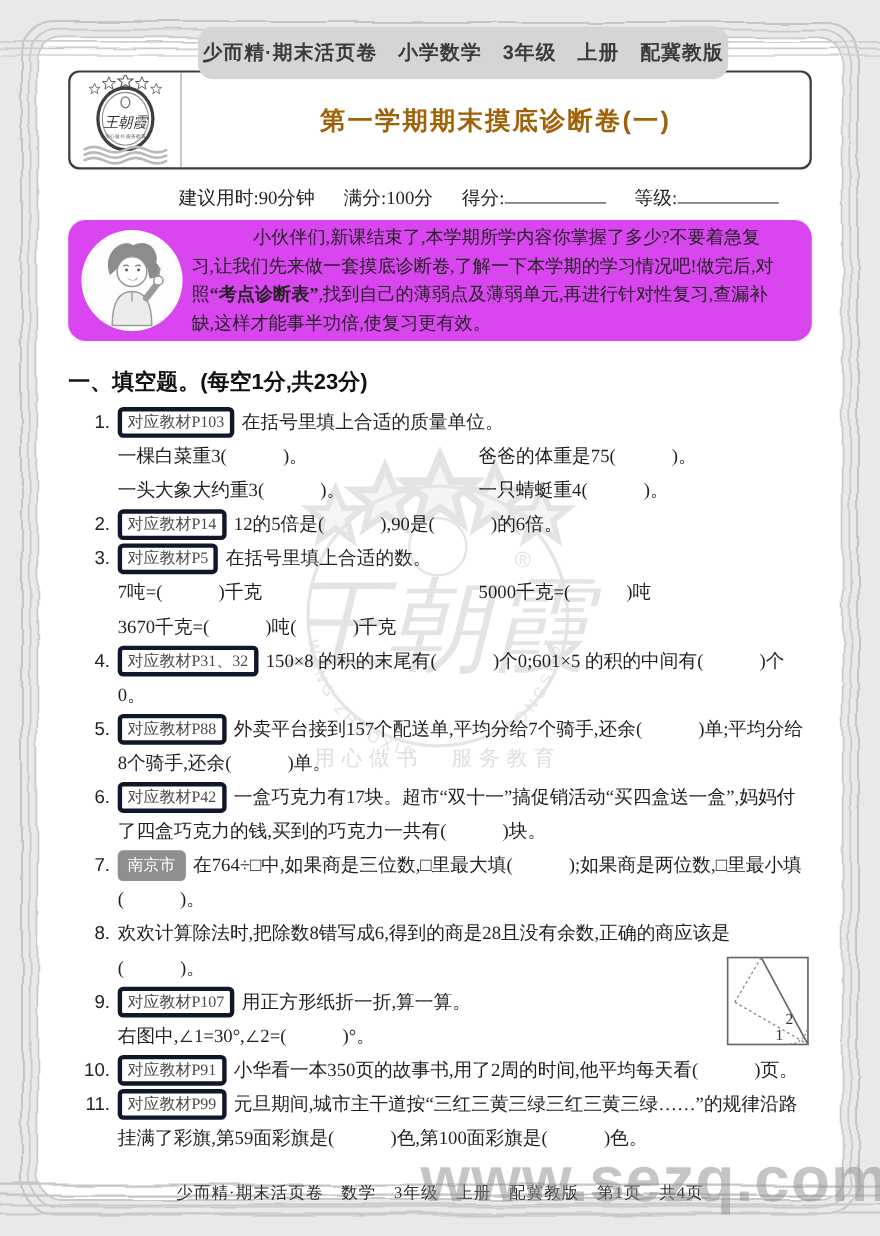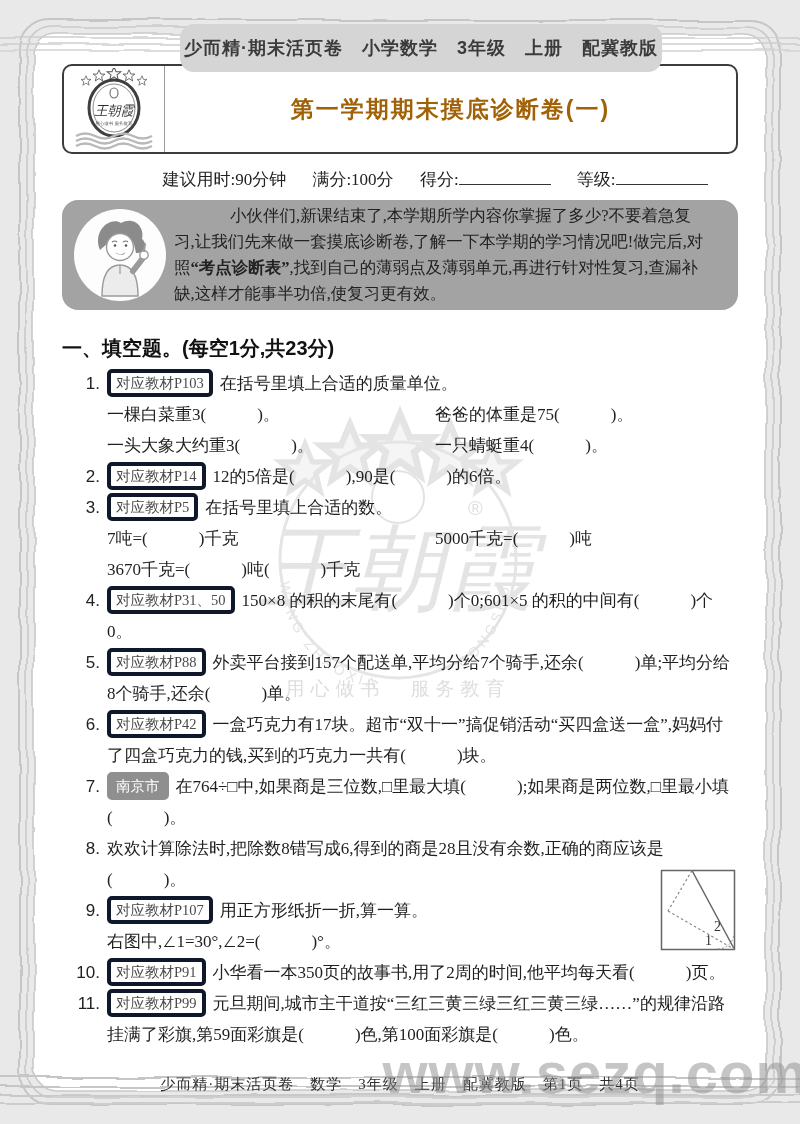--- a/index.html
+++ b/index.html
@@ -14,21 +14,21 @@
   
   .title-box{display:flex;height:86px;border:2px solid #3c3c3c;border-radius:10px;background:#fff;overflow:hidden;margin-bottom:12px;}
   .logo-cell{width:100px;border-right:1px solid #9a9a9a;display:flex;align-items:center;justify-content:center;}
   .title-cell{flex:1;display:flex;align-items:center;justify-content:center;}
   .title-cell h1{margin:0;font-family:"Liberation Sans",sans-serif;font-size:23px;font-weight:bold;color:#a16207;letter-spacing:2px;}
   
   .info-line{height:26px;line-height:26px;font-size:17px;color:#222;text-align:center;padding-left:70px;margin-bottom:8px;white-space:nowrap;}
   .info-line .seg{margin-right:22px;}
   .blank{display:inline-block;width:92px;border-bottom:1px solid #333;height:18px;vertical-align:baseline;}
   
-  .intro-box{display:flex;align-items:center;background:#a3a3a3;border-radius:16px;height:110px;margin-bottom:22px;padding:0 27px 0 10px;}
+  .intro-box{display:flex;align-items:center;background:#d946ef;border-radius:16px;height:110px;margin-bottom:22px;padding:0 27px 0 10px;}
   .mascot-wrap{width:96px;flex:0 0 96px;display:flex;align-items:center;justify-content:center;}
   .intro-text{flex:1;margin:0 0 0 6px;font-size:16.5px;line-height:26px;color:#222;text-indent:56px;}
   .intro-text b{font-weight:bold;}
   
   .section-heading{margin:0 0 4px 0;font-family:"Liberation Sans",sans-serif;font-size:20px;font-weight:bold;color:#111;line-height:32px;}
   
   .questions{font-size:17px;line-height:31px;color:#1f1f1f;}
   .q{display:flex;}
   .qnum{flex:0 0 38px;text-align:right;padding-right:7px;font-family:"Liberation Sans",sans-serif;color:#222;}
   .qbody{flex:1;min-width:0;}
@@ -190,21 +190,21 @@
             <span>7吨=(　　　)千克</span>
               <span>5000千克=(　　　)吨</span>
               <span>3670千克=(　　　)吨(　　　)千克</span>
           </div>
         </div>
       </div>
 
       <div class="q">
         <span class="qnum">4.</span>
         <div class="qbody">
-          <p class="qline"><span class="badge">对应教材P31、50</span><span>150×8 的积的末尾有(　　　)个0;601×5 的积的中间有(　　　)个0。</span></p>
+          <p class="qline"><span class="badge">对应教材P31、32</span><span>150×8 的积的末尾有(　　　)个0;601×5 的积的中间有(　　　)个0。</span></p>
         </div>
       </div>
 
       <div class="q">
         <span class="qnum">5.</span>
         <div class="qbody">
           <p class="qline"><span class="badge">对应教材P88</span><span>外卖平台接到157个配送单,平均分给7个骑手,还余(　　　)单;平均分给8个骑手,还余(　　　)单。</span></p>
         </div>
       </div>
 

